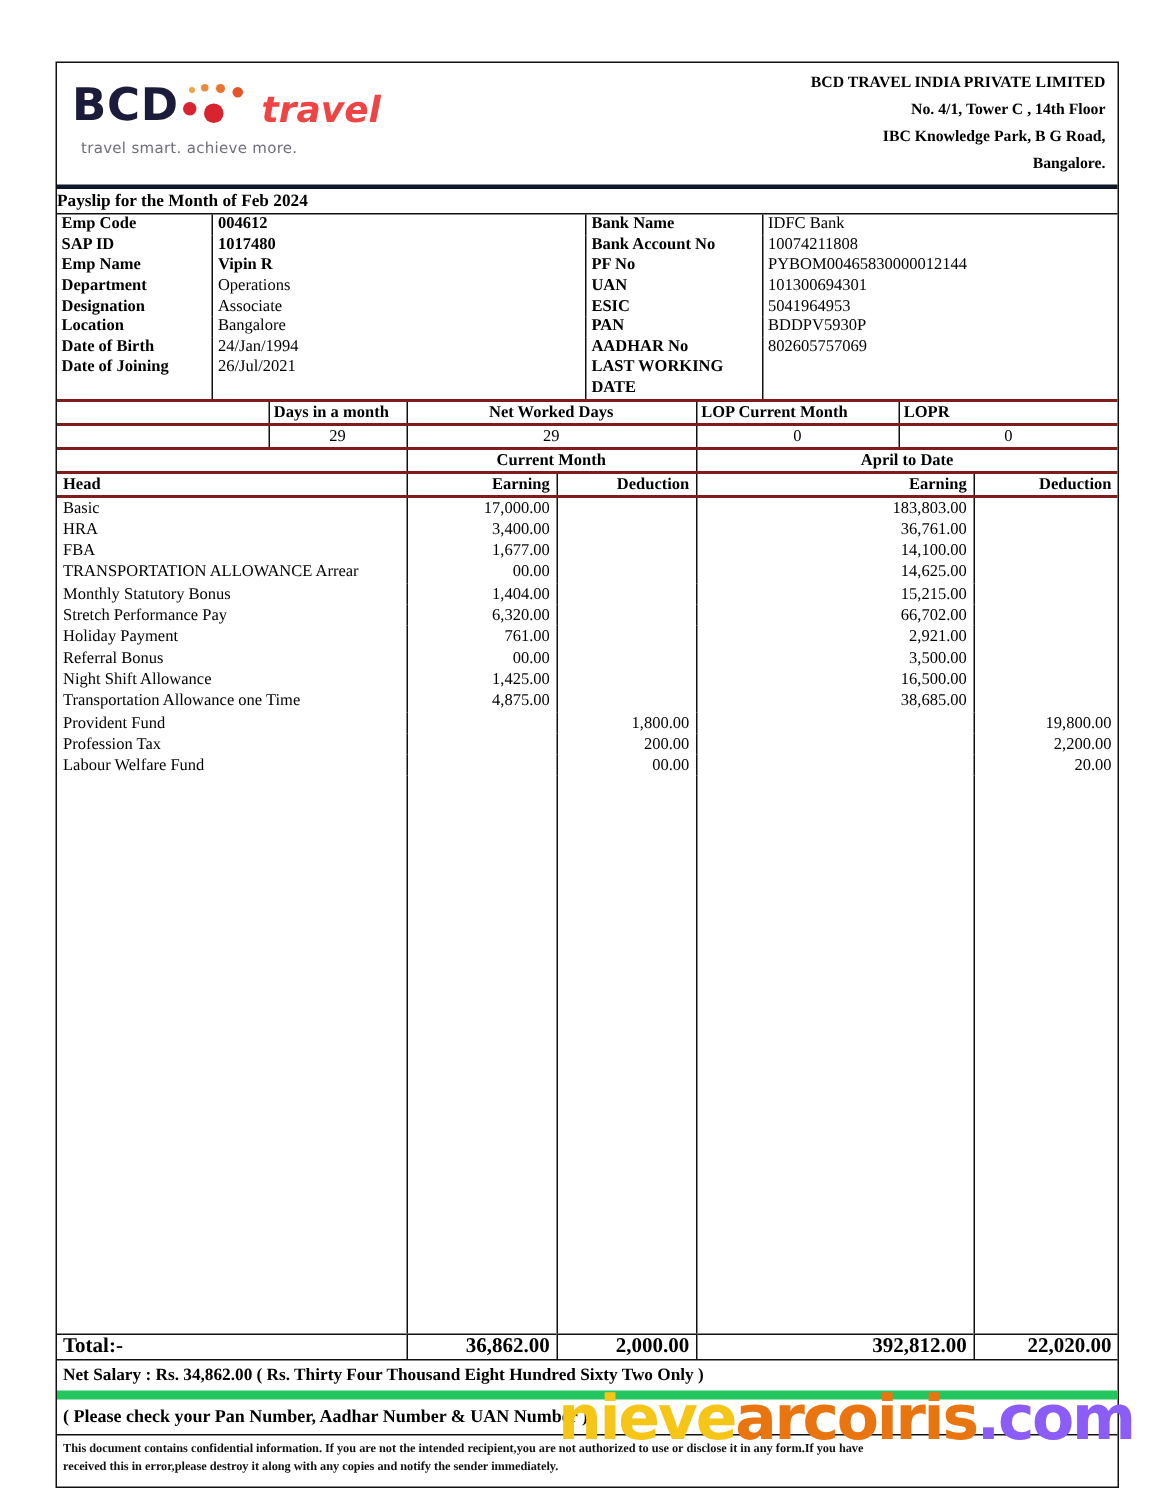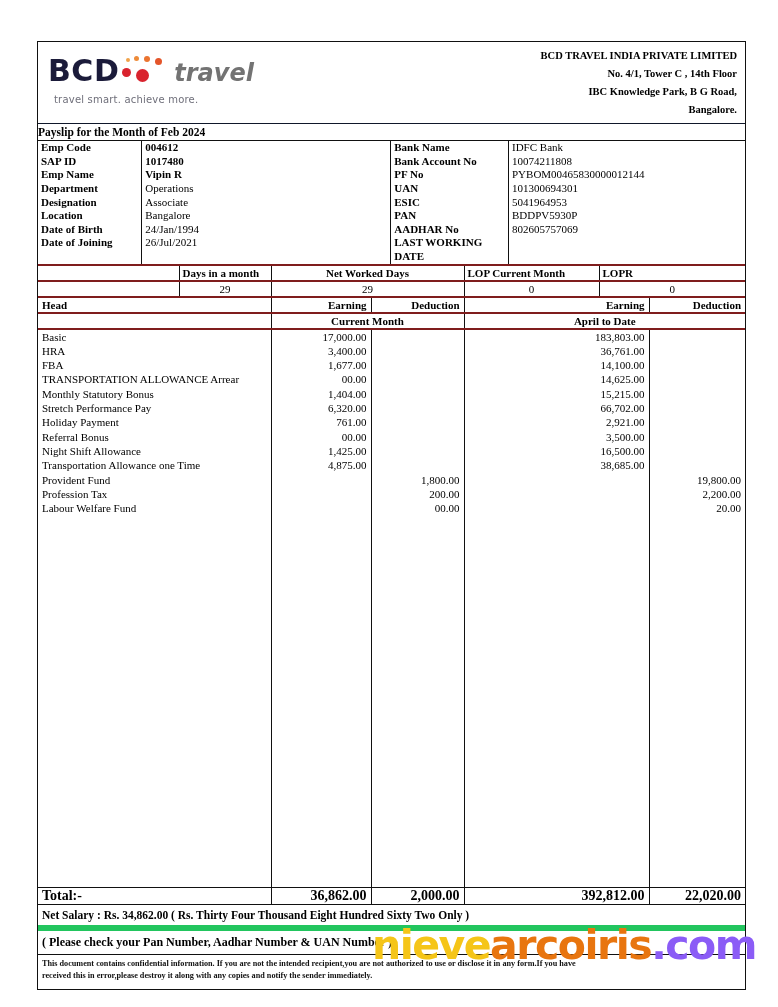--- a/index.html
+++ b/index.html
@@ -19,21 +19,21 @@
     position: absolute;
     left: 37px; top: 41px;
     width: 709px;
     border: 1px solid #111;
     background: #fff;
   }
 
   
   .hdr {
     display: flex;
-    border-bottom: 1px solid #0f172a;
+    border-bottom: 3px solid #0f172a;
     min-height: 72px;
   }
   .hdr-logo { width: 300px; padding: 8px 0 4px 10px; }
   .logo-row { display: flex; align-items: flex-end; height: 36px; position: relative; }
   .bcd {
     font-family: "DejaVu Sans", sans-serif;
     font-weight: bold;
     font-size: 30px;
     letter-spacing: 0.5px;
     color: #1b1b3a;
@@ -45,21 +45,21 @@
   .d2 { width: 5px;  height: 5px;  left: 14px; top: 0px;  background: #ee8b3a; }
   .d3 { width: 6px;  height: 6px;  left: 24px; top: 0px;  background: #eb7430; }
   .d4 { width: 7px;  height: 7px;  left: 35px; top: 2px;  background: #e4552a; }
   .d5 { width: 9px;  height: 9px;  left: 2px;  top: 12px; background: #d9232e; }
   .d6 { width: 13px; height: 13px; left: 16px; top: 13px; background: #d9232e; }
   .travel {
     font-family: "DejaVu Sans", sans-serif;
     font-weight: bold;
     font-style: italic;
     font-size: 24px;
-    color: #737373;
+    color: #ef4444;
     line-height: 1;
     margin-left: 2px;
     padding-bottom: 1px;
   }
   .tagline {
     font-family: "DejaVu Sans", sans-serif;
     font-size: 10px;
     color: #6f6f7a;
     margin-top: 8px;
     margin-left: 6px;
@@ -261,30 +261,30 @@
         <td class="vl ctr">29</td>
         <td class="vl ctr">0</td>
         <td class="vl ctr">0</td>
       </tr>
     </tbody>
       </table>
 
     <table class="colhead">
       <tbody>
           <tr class="bb">
+        <td class="w-head">&nbsp;</td>
+        <td class="vl ctr" colspan="2" style="width:193px;">Current Month</td>
+        <td class="vl ctr" colspan="2">April to Date</td>
+      </tr>
+      <tr class="bb">
         <td class="w-head">Head</td>
         <td class="w-e1 vl rgt">Earning</td>
         <td class="w-d1 vl rgt">Deduction</td>
         <td class="w-e2 vl rgt">Earning</td>
         <td class="w-d2 vl rgt">Deduction</td>
-      </tr>
-      <tr class="bb">
-        <td class="w-head">&nbsp;</td>
-        <td class="vl ctr" colspan="2" style="width:193px;">Current Month</td>
-        <td class="vl ctr" colspan="2">April to Date</td>
       </tr>
     </tbody>
       </table>
 
     <table class="items">
       <tbody>
           <tr>
         <td class="w-head">Basic</td>
         <td class="w-e1 vl rgt">17,000.00</td>
         <td class="w-d1 vl rgt"></td>

